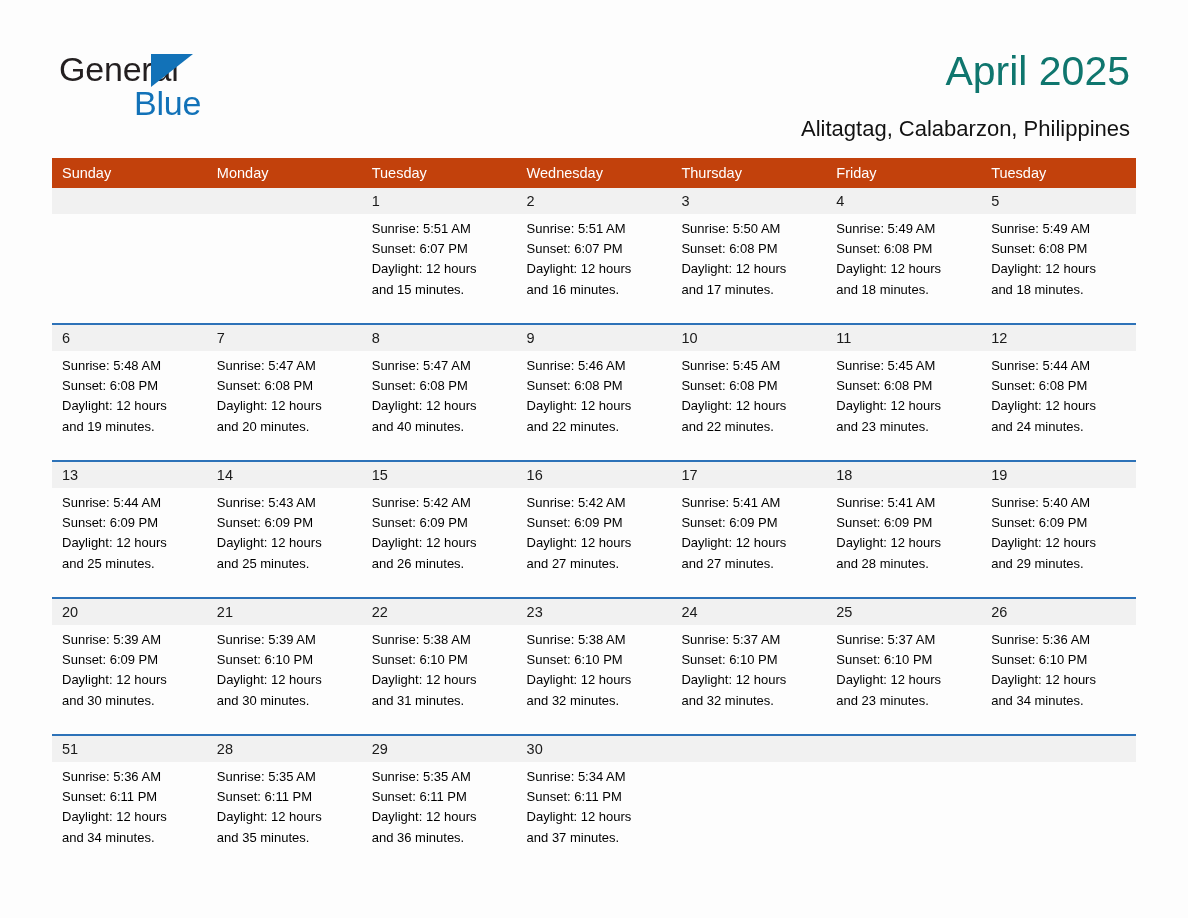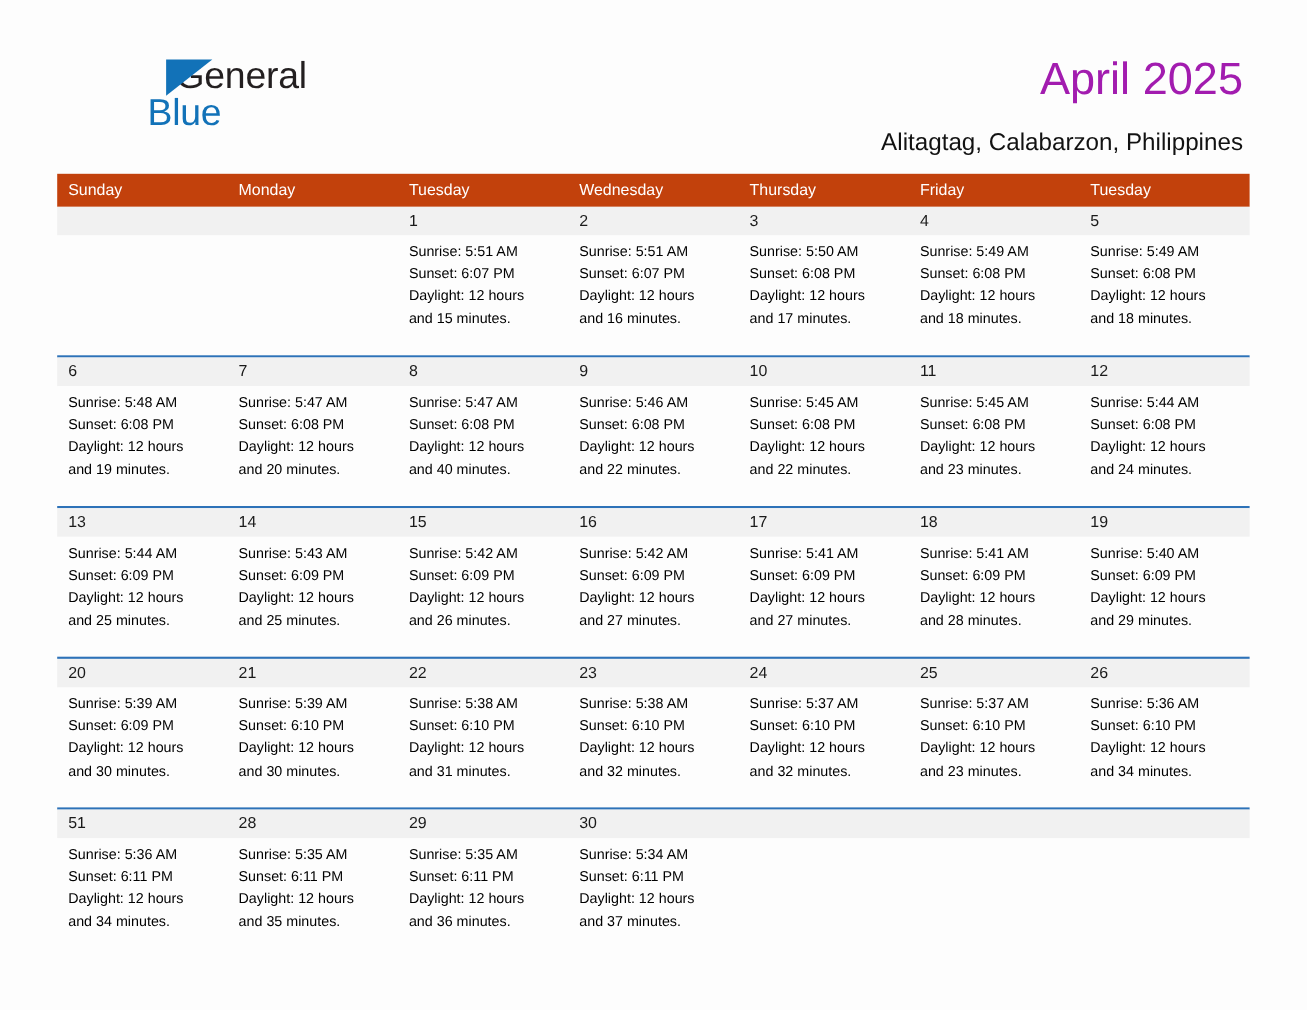--- a/index.html
+++ b/index.html
@@ -27,21 +27,20 @@
     position: relative;
     height: 110px;
   }
 
   .logo {
     position: absolute;
     left: 59px;
     top: 52px;
     width: 220px;
     height: 72px;
-    text-align: right;
   }
   .logo-line1 {
     position: relative;
     font-size: 34px;
     line-height: 34px;
     letter-spacing: -0.2px;
     color: #231f20;
     font-weight: 400;
     white-space: nowrap;
   }
@@ -65,21 +64,21 @@
     font-weight: 400;
     white-space: nowrap;
   }
 
   .title {
     position: absolute;
     right: 58px;
     top: 47px;
     font-size: 41px;
     line-height: 48px;
-    color: #a21caf;
+    color: #0f766e;
     font-weight: 400;
     text-align: right;
     white-space: nowrap;
   }
   .subtitle {
     position: absolute;
     right: 58px;
     top: 116px;
     font-size: 22px;
     line-height: 26px;

